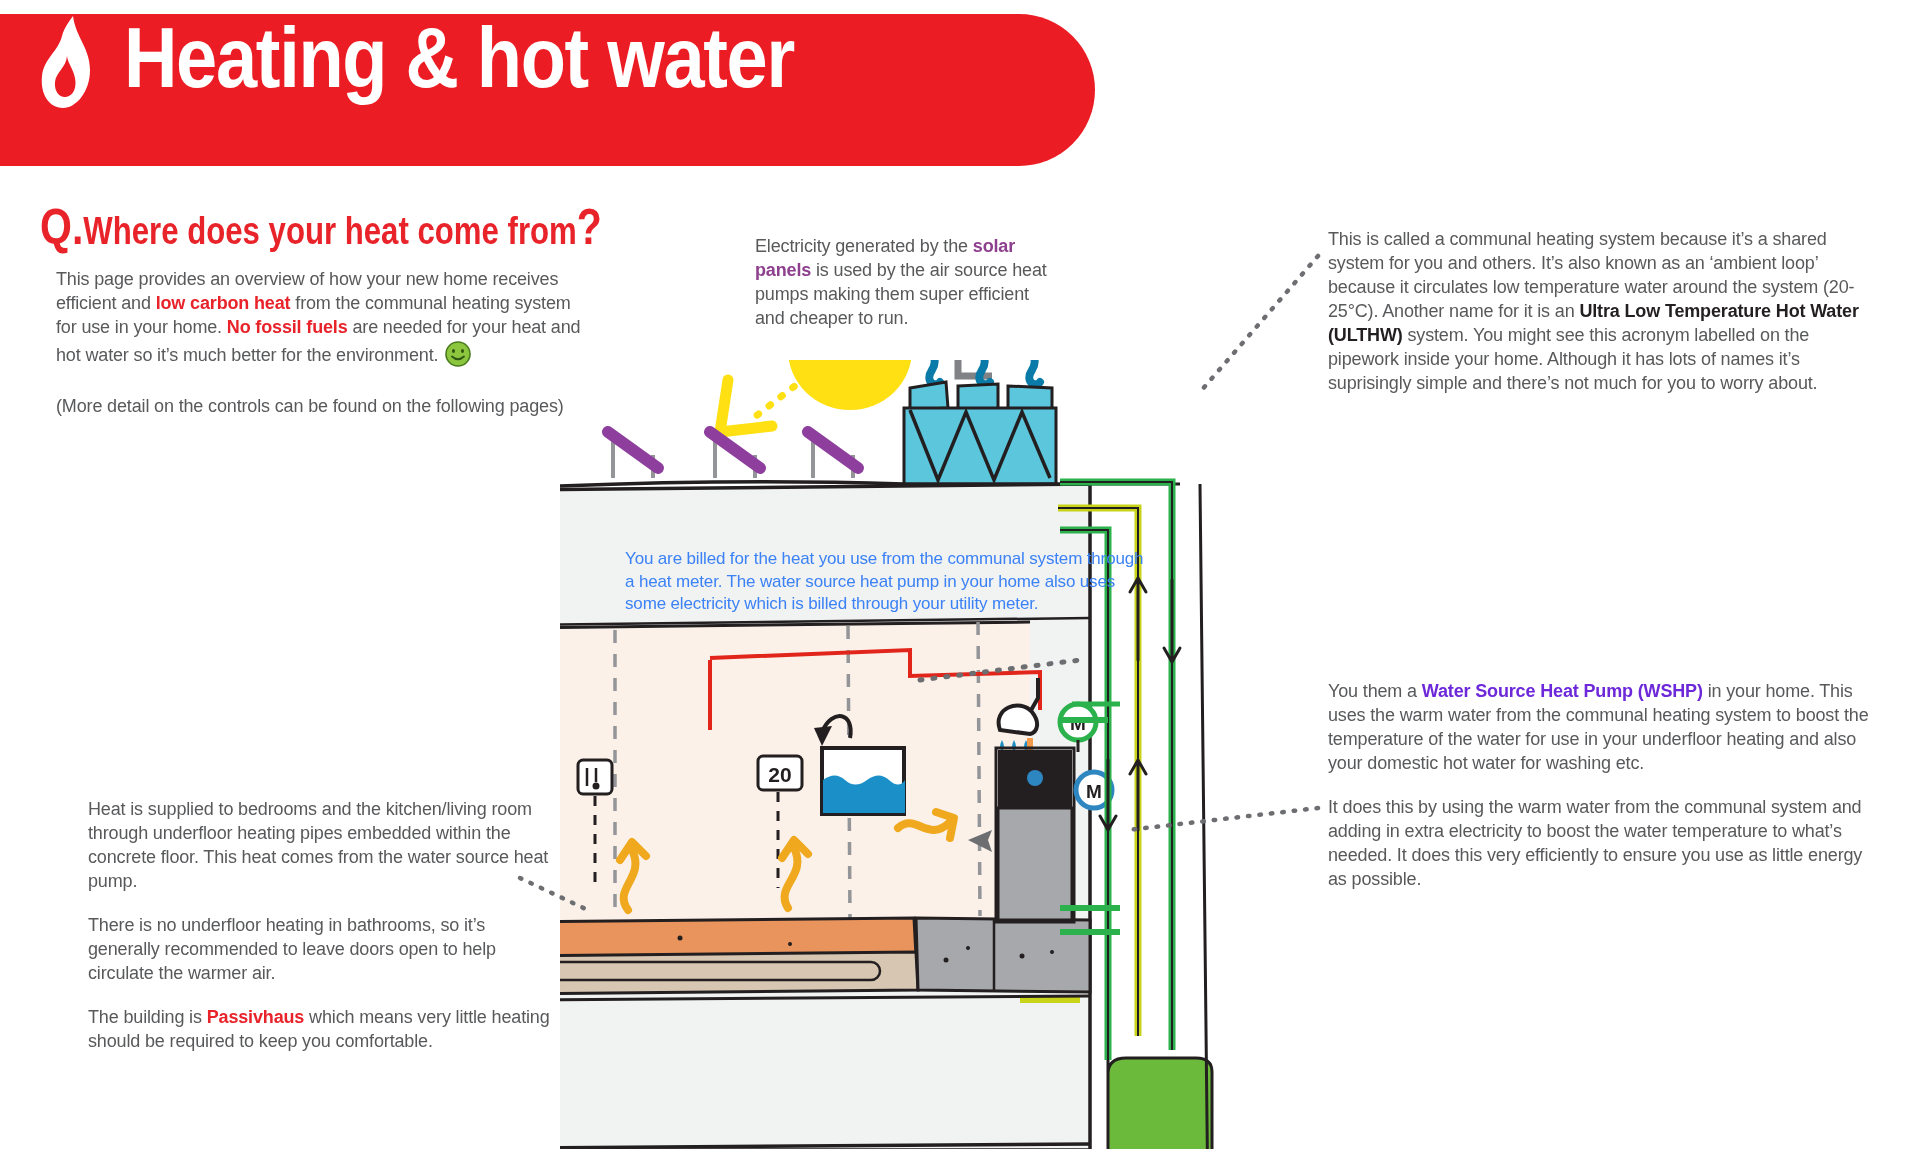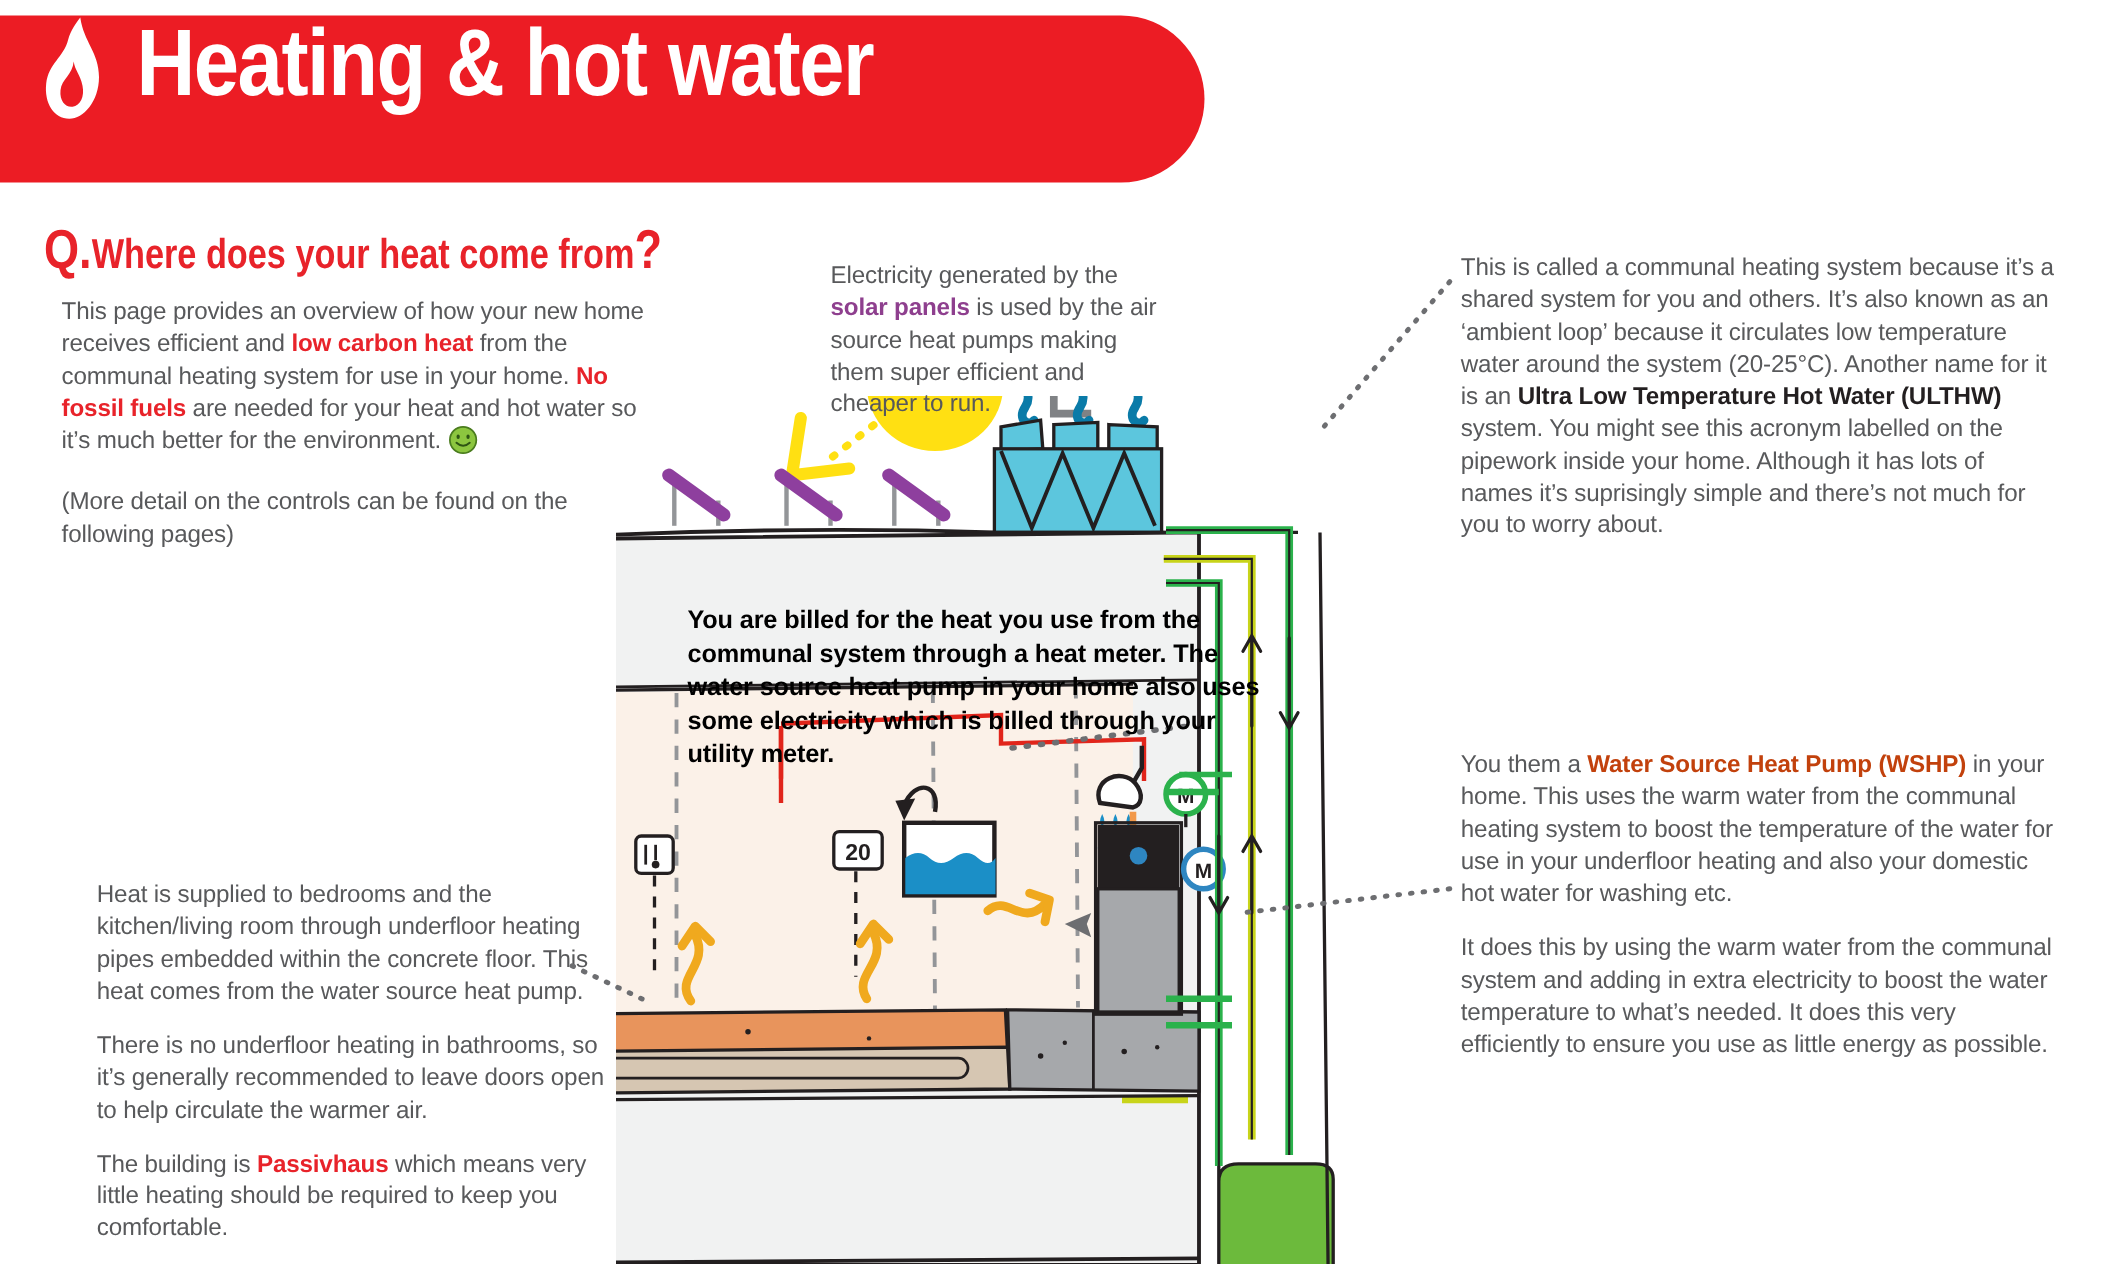--- a/index.html
+++ b/index.html
@@ -51,53 +51,52 @@
     transform-origin: left center;
   }
   .q-letter { font-size: 50px; }
   .q-rest   { font-size: 38px; }
   .q-mark   { font-size: 50px; }
 
   
   .tblock {
     position: absolute;
     color: #58595b;
-    font-size: 22px;
+    font-size: 18px;
     line-height: 1.33;
     letter-spacing: -0.15px;
   }
   .tblock p { margin: 0 0 20px 0; }
   .tblock p:last-child { margin-bottom: 0; }
   .red  { color: #e8232a; font-weight: bold; text-align: center; }
   .purple { color: #8e3f8e; font-weight: bold; }
-  .magenta { color: #c2410c; font-weight: bold; }
+  .magenta { color: #6d28d9; font-weight: bold; }
   .blk  { color: #231f20; font-weight: bold; }
 
   #intro-text   { left: 56px;  top: 268px; width: 530px; }
   #solar-text   { left: 755px; top: 235px; width: 300px; z-index: 6; }
   #ashp-text    { left: 1328px; top: 228px; width: 545px; }
   #wshp-text    { left: 1328px; top: 680px; width: 545px; }
   #ufh-text     { left: 88px;  top: 798px; width: 465px; }
 
   
   #illus {
     position: absolute;
     left: 560px; top: 360px;
     width: 740px; height: 790px;
   }
   #illus svg { display: block; }
 
   .callout {
     position: absolute;
-    color: #000000;
-    font-size: 23px;
+    color: #3b82f6;
+    font-size: 17px;
     line-height: 1.33;
     letter-spacing: -0.15px;
     z-index: 5;
-    font-weight: bold;
   }
   #bill-text { left: 625px; top: 548px; width: 525px; }
   #hotwater-text { left: 628px; top: 962px; width: 520px; }
 </style>
 </head>
 <body>
 
 <div id="page">
 
   <div class="banner">

